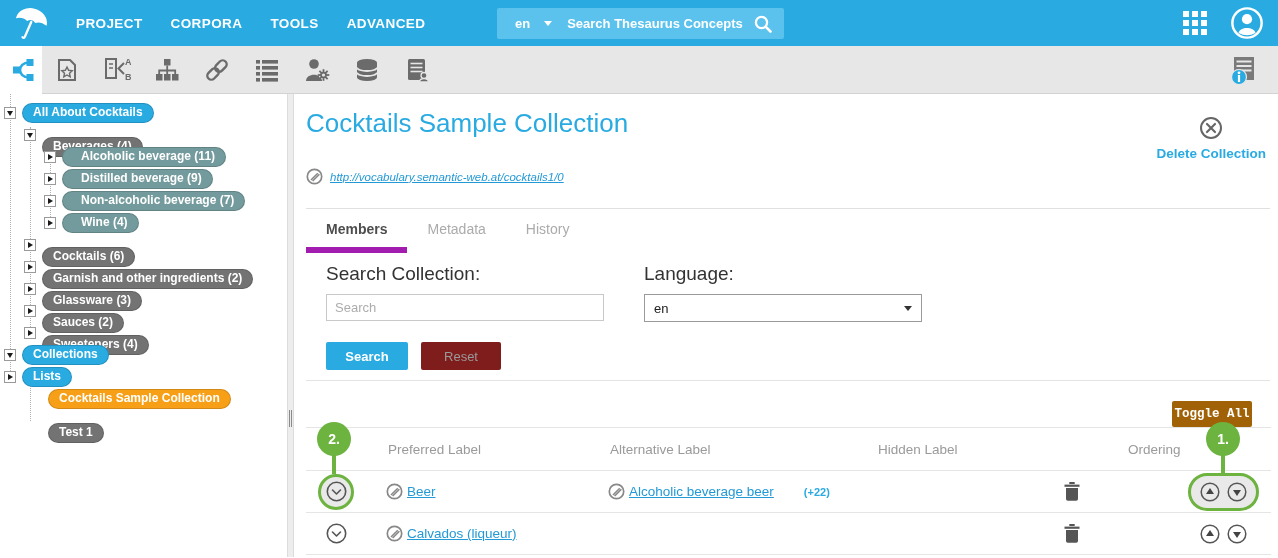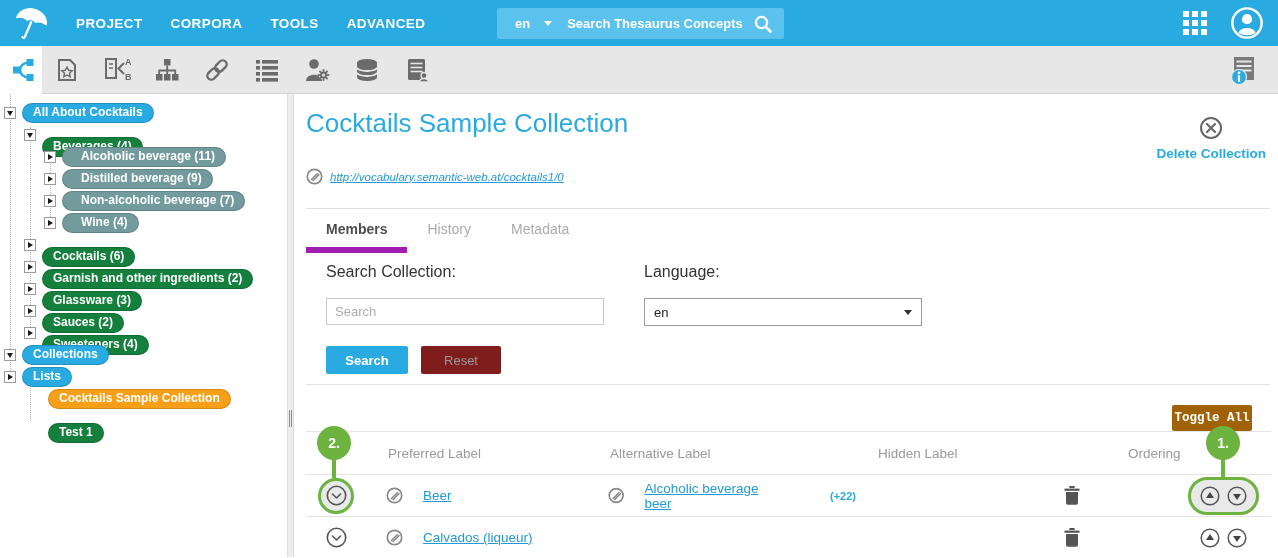--- a/index.html
+++ b/index.html
@@ -36,40 +36,40 @@
   
   .trow { height:22px; display:flex; align-items:center; position:relative; z-index:2; }
   .lvl0 { padding-left:4px; } .lvl1 { padding-left:24px; } .lvl2 { padding-left:44px; }
   .tg { width:12px; height:12px; border:1px solid #9a9a9a; background:#fff; display:flex;
     align-items:center; justify-content:center; margin-right:6px; flex:none; cursor:pointer; }
   .tg.none { border:none; background:transparent; width:18px; }
   .tri-r { width:0; height:0; border-top:3.5px solid transparent; border-bottom:3.5px solid transparent; border-left:5px solid #1a1a1a; margin-left:1px; }
   .tri-d { width:0; height:0; border-left:3.5px solid transparent; border-right:3.5px solid transparent; border-top:5px solid #1a1a1a; margin-top:1px; }
   .pill { color:#fff; font-weight:700; font-size:12px; padding:1px 10px 3px; border-radius:10px;
     white-space:nowrap; border:1px solid rgba(0,0,0,.15); cursor:pointer; }
-  .pill.cy { background:#29ABE2; } .pill.pu { background:#15803d;margin-top:24px; }
+  .pill.cy { background:#29ABE2; } .pill.pu { background:#737373;margin-top:24px; }
   .pill.te { background:#739A9C;padding-left:18px; } .pill.or { background:#F7A017; }
   .dot { position:absolute; width:1px; border-left:1px dotted #b0b0b0; z-index:1; }
 
   
   .main { flex:1; position:relative; padding:14px 8px 0 12px; overflow:hidden; }
   .main-header { display:flex; align-items:flex-start; }
   .page-title { color:#29ABE2; font-size:26px; font-weight:400; }
   .delete-wrap { margin-left:auto; margin-right:4px; margin-top:8px; display:flex; align-items:center; gap:6px; cursor:pointer;flex-direction:column; }
   .delete-label { color:#29ABE2; font-weight:700; font-size:13.5px; }
   .uri-row { margin-top:7px; display:flex; align-items:center; gap:7px; }
   .uri-link { color:#2399D6; font-style:italic; font-size:11.5px; text-decoration:underline; cursor:pointer; }
 
   .tabs { margin-top:23px; border-top:1px solid #E0E0E0; display:flex; }
   .tab { padding:12px 20px 10px; font-size:14px; color:#ABABAB; cursor:pointer; border-bottom:3px solid transparent; }
   .tab.active { color:#4d4d4d; font-weight:700; border-bottom:6px solid #a21caf; }
 
   .form-area { padding:10px 0 0 20px; display:flex; gap:40px; }
   .fcol { width:278px; }
-  .flabel { font-size:16px; color:#333; margin-bottom:17px; }
+  .flabel { font-size:19px; color:#333; margin-bottom:9px; }
   .finput { width:278px; height:27px; border:1px solid #C9C9C9; font-size:13px; padding:0 8px; color:#333;
     font-family:"Liberation Sans", sans-serif; }
   .finput::placeholder { color:#ADADAD; }
   .fselect { width:278px; height:28px; border:1px solid #9a9a9a; display:flex; align-items:center;
     padding:0 9px; font-size:13px; color:#222; cursor:pointer; }
   .fselect .sel-caret { margin-left:auto; width:0; height:0; border-left:4px solid transparent;
     border-right:4px solid transparent; border-top:5px solid #333; }
   .btn-row { padding:20px 0 0 20px; display:flex; gap:13px; }
   .btn { height:28px; border:none; border-radius:2px; font-size:13px; font-weight:700; cursor:pointer;
     font-family:"Liberation Sans", sans-serif; }
@@ -85,21 +85,21 @@
   .trowg { display:grid; grid-template-columns:60px 222px 268px 172px 100px 1fr; align-items:center; }
   .thead { height:44px; border-top:1px solid #E5E5E5; border-bottom:1px solid #E5E5E5;
     color:#9A9A9A; font-size:13.5px; }
   .thead .hcell { padding-left:22px; }
   .thead .hcell.last { padding-left:0; }
   .tbody-row { height:42px; border-bottom:1px solid #E5E5E5; }
   .cell-toggle { display:flex; justify-content:center; }
   .ring { width:36px; height:36px; border-radius:50%; border:3px solid #6CB33F; background:#E9E9E9;
     display:flex; align-items:center; justify-content:center; }
   .ring.off { border-color:transparent; background:transparent; }
-  .cell-label { display:flex; align-items:center; gap:20px; padding-left:20px; }
+  .cell-label { display:flex; align-items:center; gap:4px; padding-left:20px; }
   .lnk { color:#2399D6; font-size:13.5px; text-decoration:underline; cursor:pointer; }
   .more { color:#29ABE2; font-size:11px; font-weight:700; margin-left:26px; }
   .cell-trash { padding-left:36px; }
   .cell-order { display:flex; justify-content:flex-end; padding-right:12px; }
   .oval { display:flex; gap:7px; padding:6px 9px; border-radius:20px; border:3px solid #6CB33F; background:#E9E9E9; }
   .oval.off { border-color:transparent; background:transparent; }
   .icon-btn { cursor:pointer; display:flex; }
 
   
   .balloon { position:absolute; width:34px; height:34px; border-radius:50%; background:#6CB33F;
@@ -382,22 +382,22 @@
       <svg width="17" height="17" viewBox="0 0 17 17" style="cursor:pointer">
         <circle cx="8.5" cy="8.5" r="7.2" stroke="#888" stroke-width="1.7" fill="none"></circle>
         <line x1="5" y1="12" x2="11.8" y2="5.2" stroke="#888" stroke-width="1.6"></line>
         <line x1="6.6" y1="13" x2="13.4" y2="6.2" stroke="#888" stroke-width="1.6"></line>
       </svg>
       <span class="uri-link">http://vocabulary.semantic-web.at/cocktails1/0</span>
     </div>
 
     <div class="tabs">
       <span class="tab active">Members</span>
+      <span class="tab">Metadata</span>
       <span class="tab">History</span>
-      <span class="tab">Metadata</span>
     </div>
 
     <div class="form-area">
       <div class="fcol">
         <div class="flabel">Search Collection:</div>
         <input class="finput" type="text" placeholder="Search" style="">
       </div>
       <div class="fcol">
         <div class="flabel">Language:</div>
         <div class="fselect">

